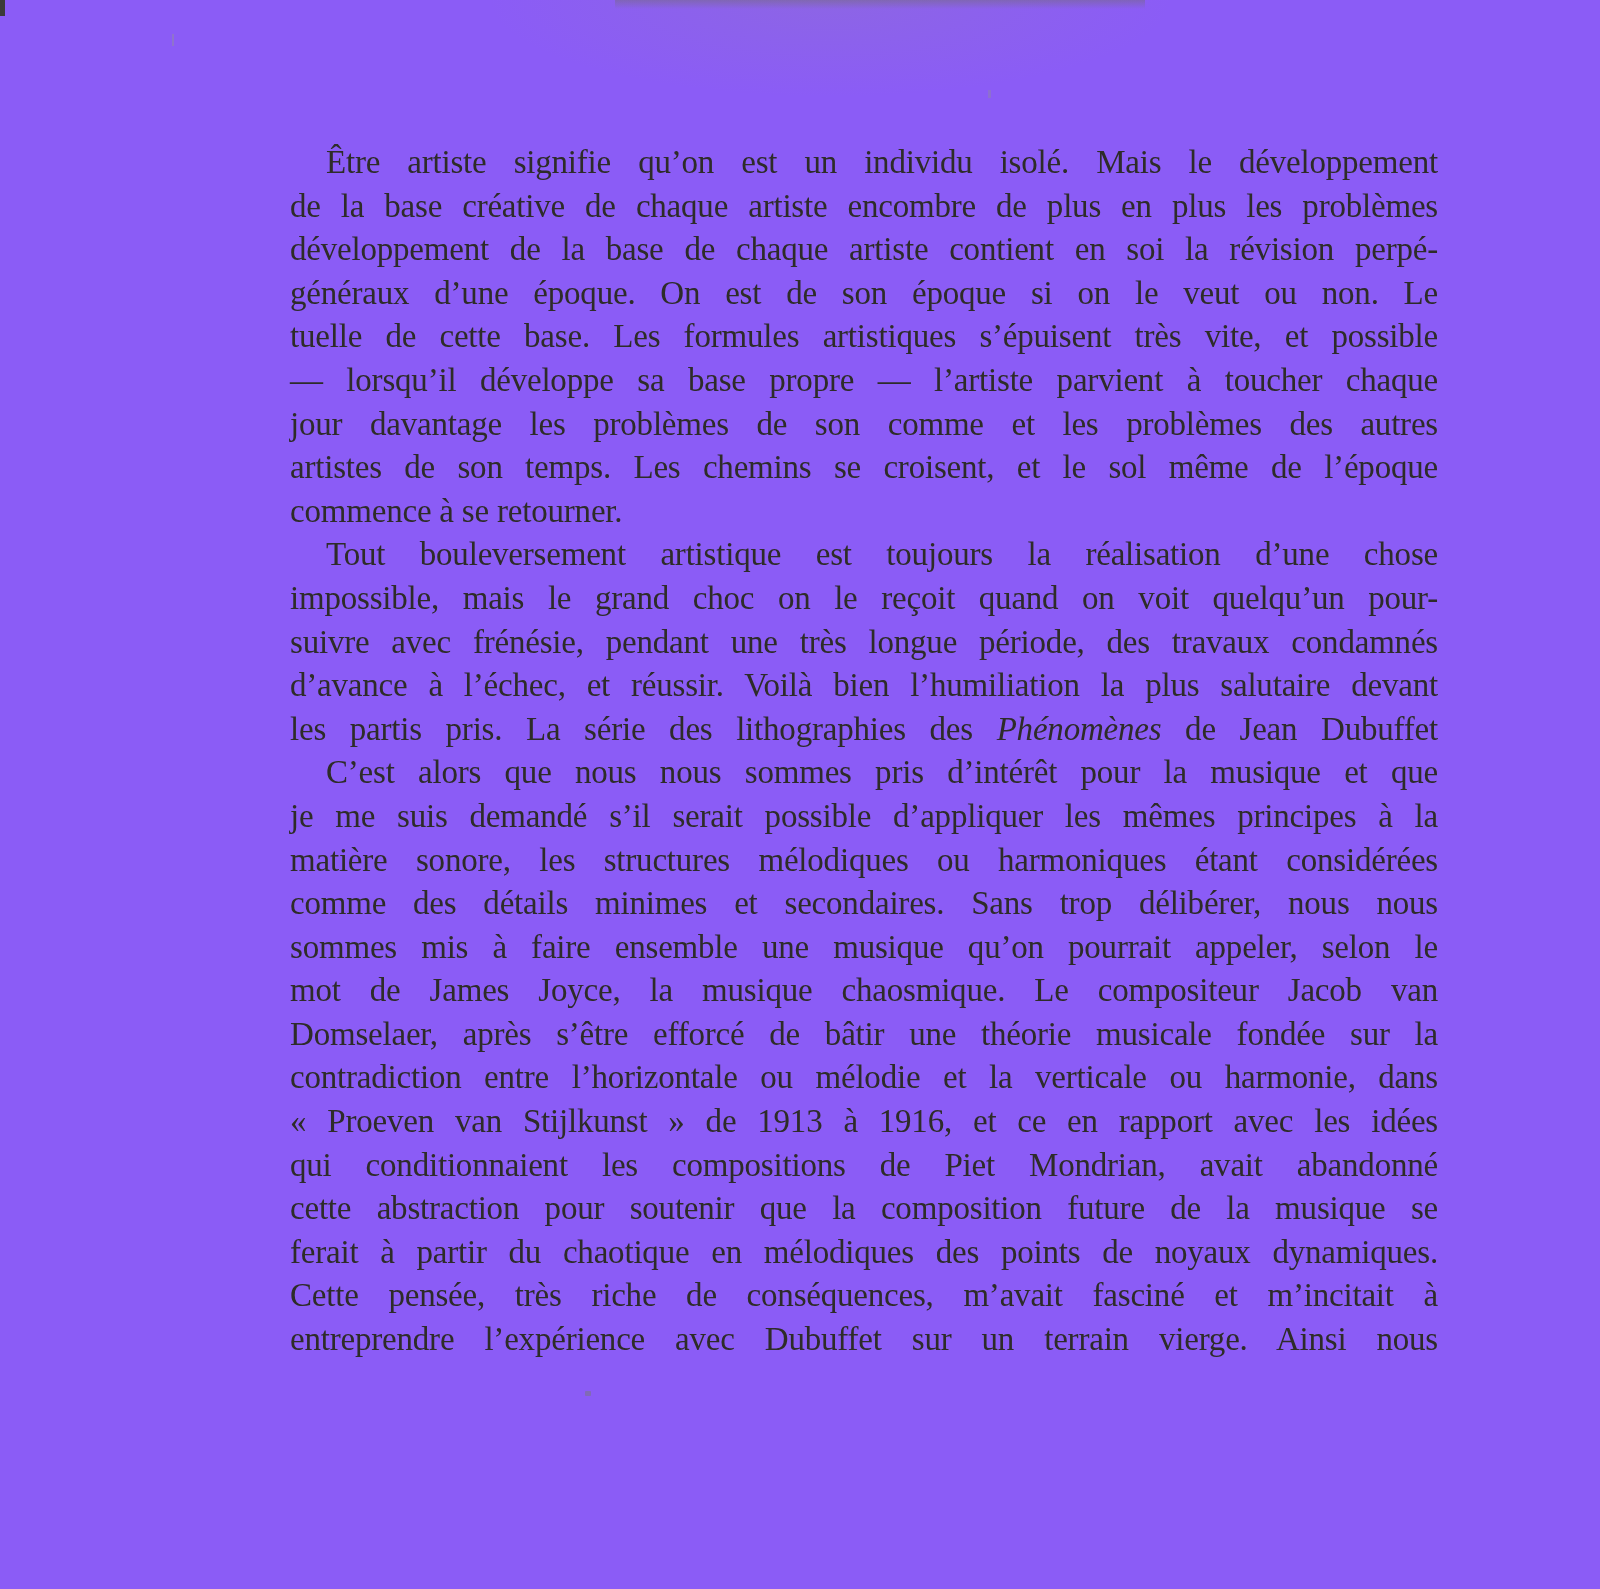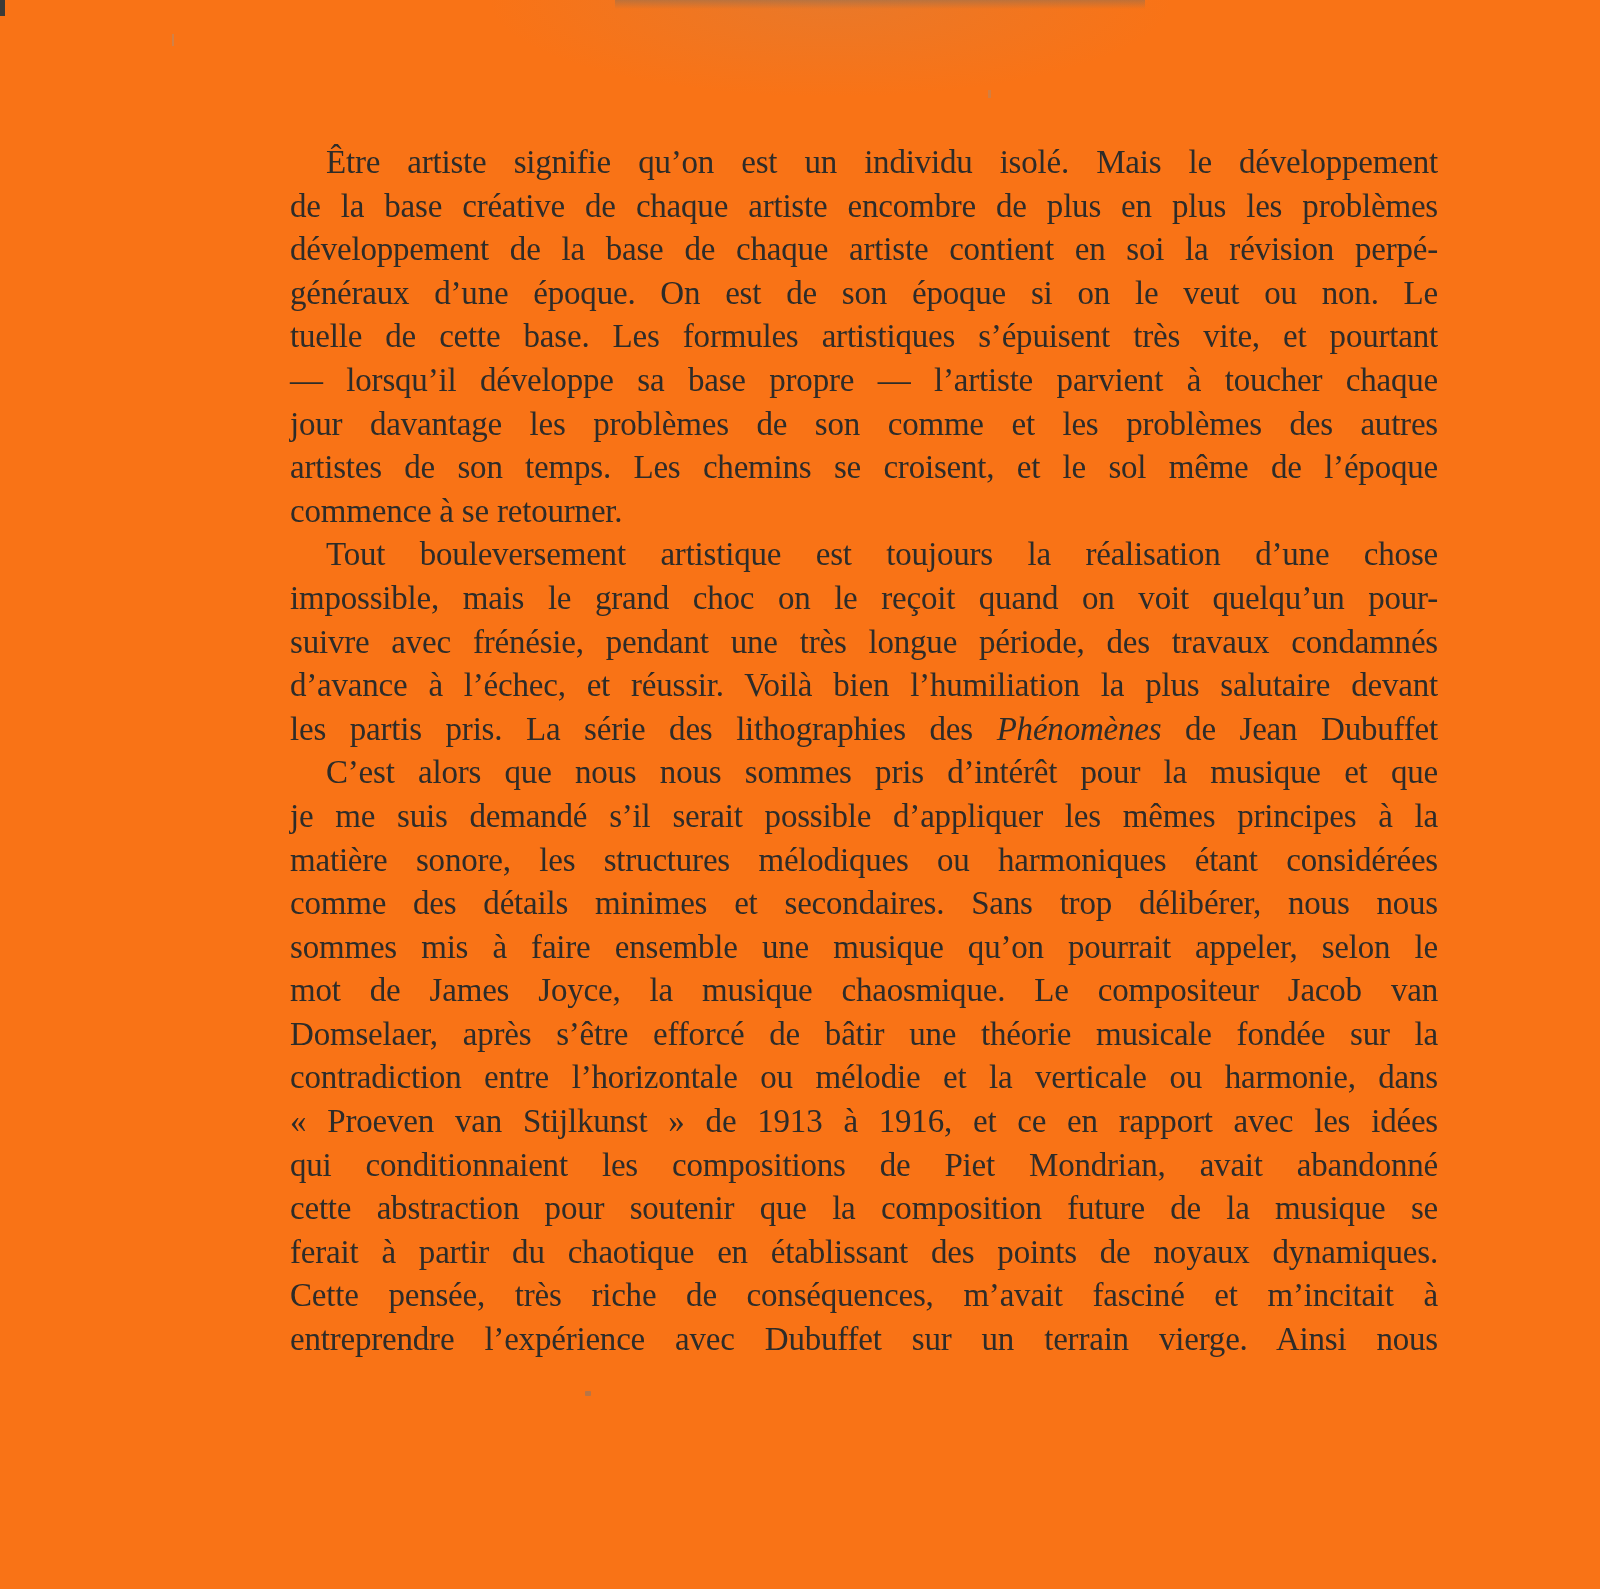--- a/index.html
+++ b/index.html
@@ -58,35 +58,35 @@
     text-align: justify;
     text-align-last: justify;
   }
   .line.first { text-indent: 36px; }
   .line.last  { text-align-last: left; }
   .line i { }
 </style>
 </head>
 <body>
 
-<div class="page" style="background: #f97316;">
+<div class="page" style="background: #8b5cf6;">
   <div class="scan-smudge"></div>
   <div class="scan-band"></div>
   <div class="corner-mark"></div>
   <div class="speck-a"></div>
   <div class="speck-b"></div>
   <div class="speck-c"></div>
 
   <div class="text-block" style="color: rgb(46, 44, 41);">
       <div class="paragraph">
         <div class="line first">Être artiste signifie qu’on est un individu isolé. Mais le développement</div>
         <div class="line">de la base créative de chaque artiste encombre de plus en plus les problèmes</div>
         <div class="line">développement de la base de chaque artiste contient en soi la révision perpé-</div>
         <div class="line">généraux d’une époque. On est de son époque si on le veut ou non. Le</div>
-        <div class="line">tuelle de cette base. Les formules artistiques s’épuisent très vite, et pourtant</div>
+        <div class="line">tuelle de cette base. Les formules artistiques s’épuisent très vite, et possible</div>
         <div class="line">— lorsqu’il développe sa base propre — l’artiste parvient à toucher chaque</div>
         <div class="line">jour davantage les problèmes de son comme et les problèmes des autres</div>
         <div class="line">artistes de son temps. Les chemins se croisent, et le sol même de l’époque</div>
         <div class="line last">commence à se retourner.</div>
       </div>
       <div class="paragraph">
         <div class="line first">Tout bouleversement artistique est toujours la réalisation d’une chose</div>
         <div class="line">impossible, mais le grand choc on le reçoit quand on voit quelqu’un pour-</div>
         <div class="line">suivre avec frénésie, pendant une très longue période, des travaux condamnés</div>
         <div class="line">d’avance à l’échec, et réussir. Voilà bien l’humiliation la plus salutaire devant</div>
@@ -97,18 +97,18 @@
         <div class="line">je me suis demandé s’il serait possible d’appliquer les mêmes principes à la</div>
         <div class="line">matière sonore, les structures mélodiques ou harmoniques étant considérées</div>
         <div class="line">comme des détails minimes et secondaires. Sans trop délibérer, nous nous</div>
         <div class="line">sommes mis à faire ensemble une musique qu’on pourrait appeler, selon le</div>
         <div class="line">mot de James Joyce, la musique chaosmique. Le compositeur Jacob van</div>
         <div class="line">Domselaer, après s’être efforcé de bâtir une théorie musicale fondée sur la</div>
         <div class="line">contradiction entre l’horizontale ou mélodie et la verticale ou harmonie, dans</div>
         <div class="line">« Proeven van Stijlkunst » de 1913 à 1916, et ce en rapport avec les idées</div>
         <div class="line">qui conditionnaient les compositions de Piet Mondrian, avait abandonné</div>
         <div class="line">cette abstraction pour soutenir que la composition future de la musique se</div>
-        <div class="line">ferait à partir du chaotique en établissant des points de noyaux dynamiques.</div>
+        <div class="line">ferait à partir du chaotique en mélodiques des points de noyaux dynamiques.</div>
         <div class="line">Cette pensée, très riche de conséquences, m’avait fasciné et m’incitait à</div>
         <div class="line">entreprendre l’expérience avec Dubuffet sur un terrain vierge. Ainsi nous</div>
       </div>
     </div>
 </div>
 
 </body></html>

